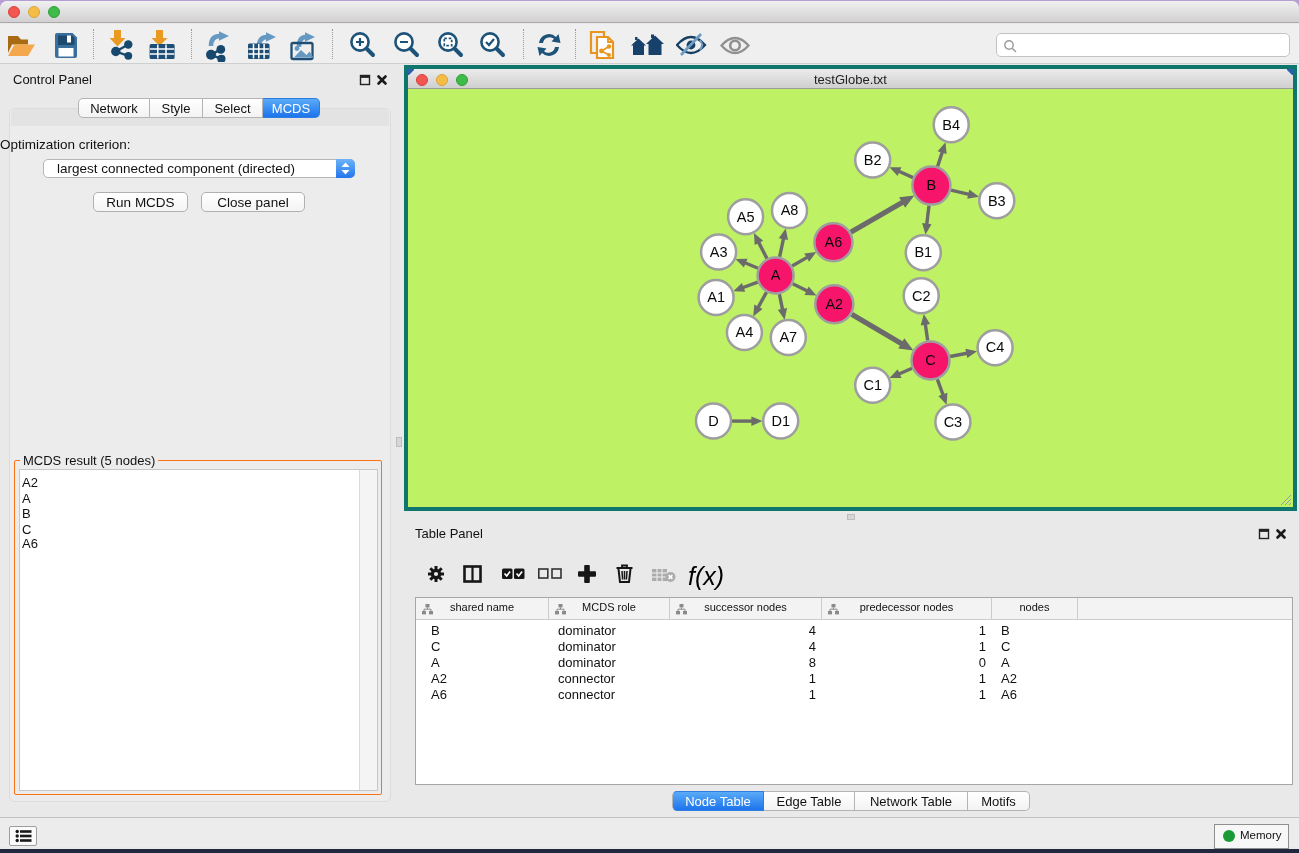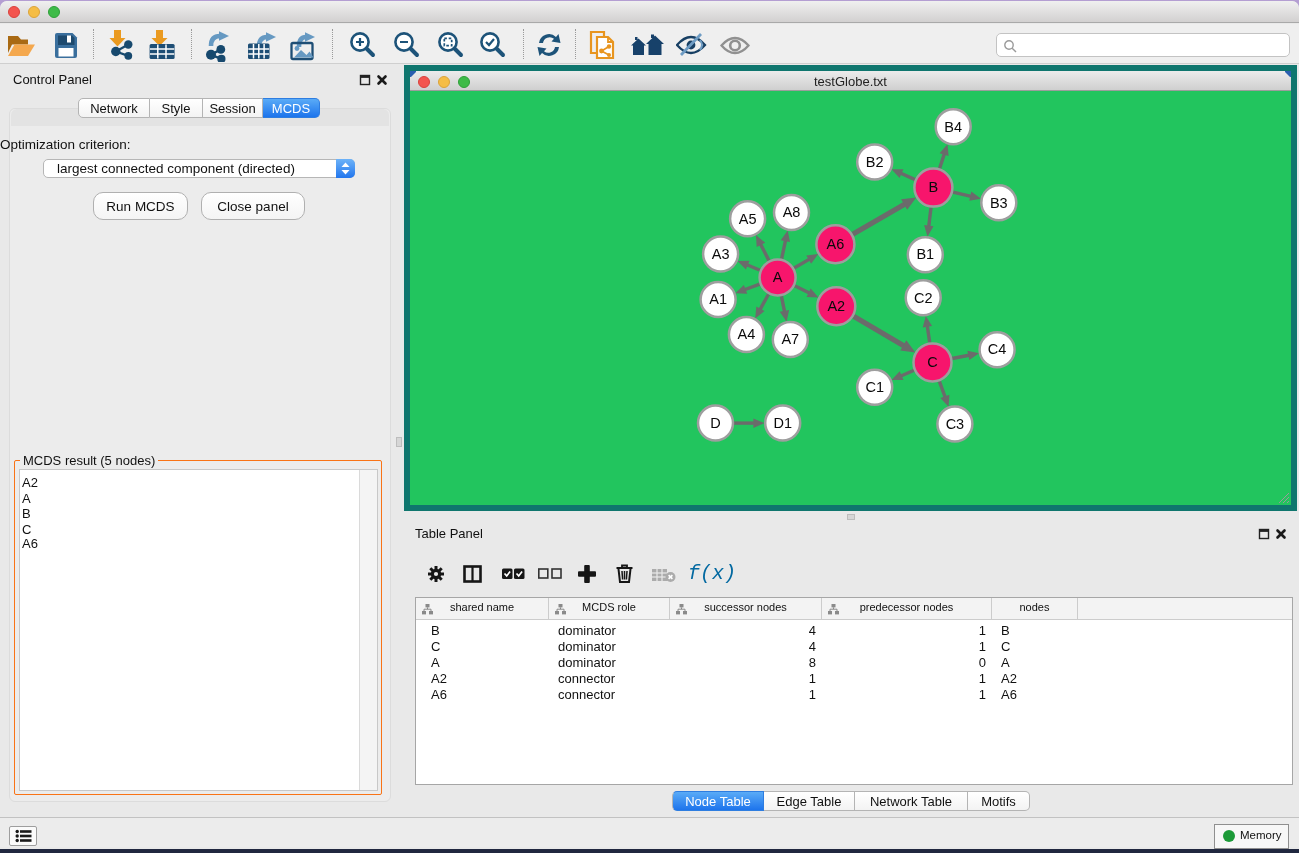--- a/index.html
+++ b/index.html
@@ -24,28 +24,28 @@
 .tabs{position:absolute;display:flex;height:20px;font-size:13px}
 .tabs .tab{border:1px solid #b4b4b4;border-left:none;background:linear-gradient(#ffffff,#f3f3f3);color:#111;display:flex;align-items:center;justify-content:center}
 .tabs .tab:first-child{border-left:1px solid #b4b4b4;border-radius:5px 0 0 5px}
 .tabs .tab:last-child{border-radius:0 5px 5px 0}
 .tabs .sel{background:linear-gradient(#5aabf7,#1d74ec);color:#fff;border-color:#2e7de0}
 #cptabs{left:78px;top:97px}
 #opt-label{position:absolute;left:0;top:136px;width:400px;text-align:left;font-size:13.5px;color:#111}
 #dropdown{position:absolute;left:43px;top:158px;width:312px;height:19px;background:#fff;border:1px solid #b6b6b6;border-radius:5px}
 #dropdown .txt{position:absolute;left:13px;top:1px;font-size:13.5px;color:#111}
 #dropdown .step{position:absolute;right:-1px;top:-1px;width:19px;height:19px;background:linear-gradient(#6db3f8,#2276ee);border-radius:0 5px 5px 0}
-.btn{position:absolute;height:28px;background:linear-gradient(#ffffff,#f4f4f4);border:1px solid #b0b0b0;border-radius:10px;font-size:13.5px;color:#111;display:flex;align-items:center;justify-content:center}
+.btn{position:absolute;height:20px;background:linear-gradient(#ffffff,#f4f4f4);border:1px solid #b0b0b0;border-radius:5px;font-size:13.5px;color:#111;display:flex;align-items:center;justify-content:center}
 #fieldset{position:absolute;left:14px;top:459px;width:368px;height:335px;border:1px solid #f97316;border-radius:2px}
 #fieldset .legend{position:absolute;left:5px;top:-8px;background:#ececec;padding:0 3px;font-size:13px;color:#111}
 #mlist{position:absolute;left:4px;top:8px;width:359px;height:322px;background:#fff;border:1px solid #c8c8c8}
 #mlist .sb{position:absolute;right:0;top:0;width:18px;height:100%;background:#f4f4f4;border-left:1px solid #dadada}
 #mlist .it{position:absolute;left:2px;font-size:13px;color:#111}
 
-#net{position:absolute;left:404px;top:64px;width:893px;height:446px;border:6px solid #0f766e;background:#22c55e}
+#net{position:absolute;left:404px;top:64px;width:893px;height:446px;border:4px solid #0f766e;background:#bef264}
 #net-tb{position:absolute;left:0;top:0;width:100%;height:20px;background:linear-gradient(#ececec,#cfcfcf);border-bottom:1px solid #9c9c9c}
 #net-tb .t-red{left:8px;top:4.5px;background:#f3554f;border:0.5px solid #d8423d}
 #net-tb .t-yel{left:28px;top:4.5px;background:#f5bd45;border:0.5px solid #dba33a}
 #net-tb .t-grn{left:48px;top:4.5px;background:#3ebb48;border:0.5px solid #2f9f39}
 #net-title{position:absolute;top:3px;left:0;width:100%;text-align:center;font-size:13px;color:#222}
 
 #tp-title{position:absolute;left:415px;top:525px;font-size:13px;color:#111}
 #tbl{position:absolute;left:415px;top:596px;width:878px;height:188px;background:#fff;border:1px solid #a6a6a6}
 #thead{position:absolute;left:0;top:0;width:100%;height:22px;background:#f3f3f3;border-bottom:1px solid #cccccc;font-size:11px;color:#111}
 #thead .hc{position:absolute;top:0;height:22px;border-right:1px solid #cccccc}
@@ -206,21 +206,21 @@
         <line x1="2.5" y1="2.5" x2="9.5" y2="9.5"></line>
         <line x1="9.5" y1="2.5" x2="2.5" y2="9.5"></line>
       </g>
     </svg>
 <div id="cp-panel">
       <div id="cp-tabstrip"></div>
     </div>
 <div class="tabs" id="cptabs">
  <div class="tab" style="width:72px">Network</div>
  <div class="tab" style="width:53px">Style</div>
- <div class="tab" style="width:60px">Session</div>
+ <div class="tab" style="width:60px">Select</div>
  <div class="tab sel" style="width:57px">MCDS</div>
 </div>
 <div id="opt-label">Optimization criterion:</div>
 <div id="dropdown">
       <div class="txt">largest connected component (directed)</div>
  <div class="step"><svg width="19" height="19">
           <path d="M5.5 8 L9.5 3.5 L13.5 8 z" fill="#fff"></path>
           <path d="M5.5 11 L9.5 15.5 L13.5 11 z" fill="#fff"></path>
         </svg></div>
 </div>
@@ -397,21 +397,21 @@
  <rect x="0" y="1" width="15" height="12" fill="#ababab"></rect>
  <g stroke="#e9e9e9" stroke-width="1.2">
         <line x1="0" y1="5" x2="15" y2="5"></line>
         <line x1="0" y1="9" x2="15" y2="9"></line>
         <line x1="5" y1="1" x2="5" y2="13"></line>
         <line x1="10" y1="1" x2="10" y2="13"></line>
       </g>
  <circle cx="18.5" cy="9" r="5" fill="#ababab"></circle>
       <path d="M16.6 7.1 l3.8 3.8 m0 -3.8 l-3.8 3.8" stroke="#fff" stroke-width="1.6"></path>
 </svg>
-<div class="abs" style="left:688px;top:561px;font-family:Liberation Mono, monospace;font-style:italic;font-size:20px;color:#0369a1">f(x)</div>
+<div class="abs" style="left:688px;top:561px;font-family:Liberation Sans, sans-serif;font-style:italic;font-size:25px;color:#000000">f(x)</div>
 <div id="tbl">
  <div id="thead">
   <div class="hc" style="left:0;width:133px">
           <svg width="11" height="12">
             <g fill="#8a8a8a">
               <rect x="3.5" y="1" width="4" height="3.4"></rect>
               <rect x="0" y="8" width="4" height="3.4"></rect>
               <rect x="7" y="8" width="4" height="3.4"></rect>
             </g>
             <g stroke="#8a8a8a" stroke-width="1">

